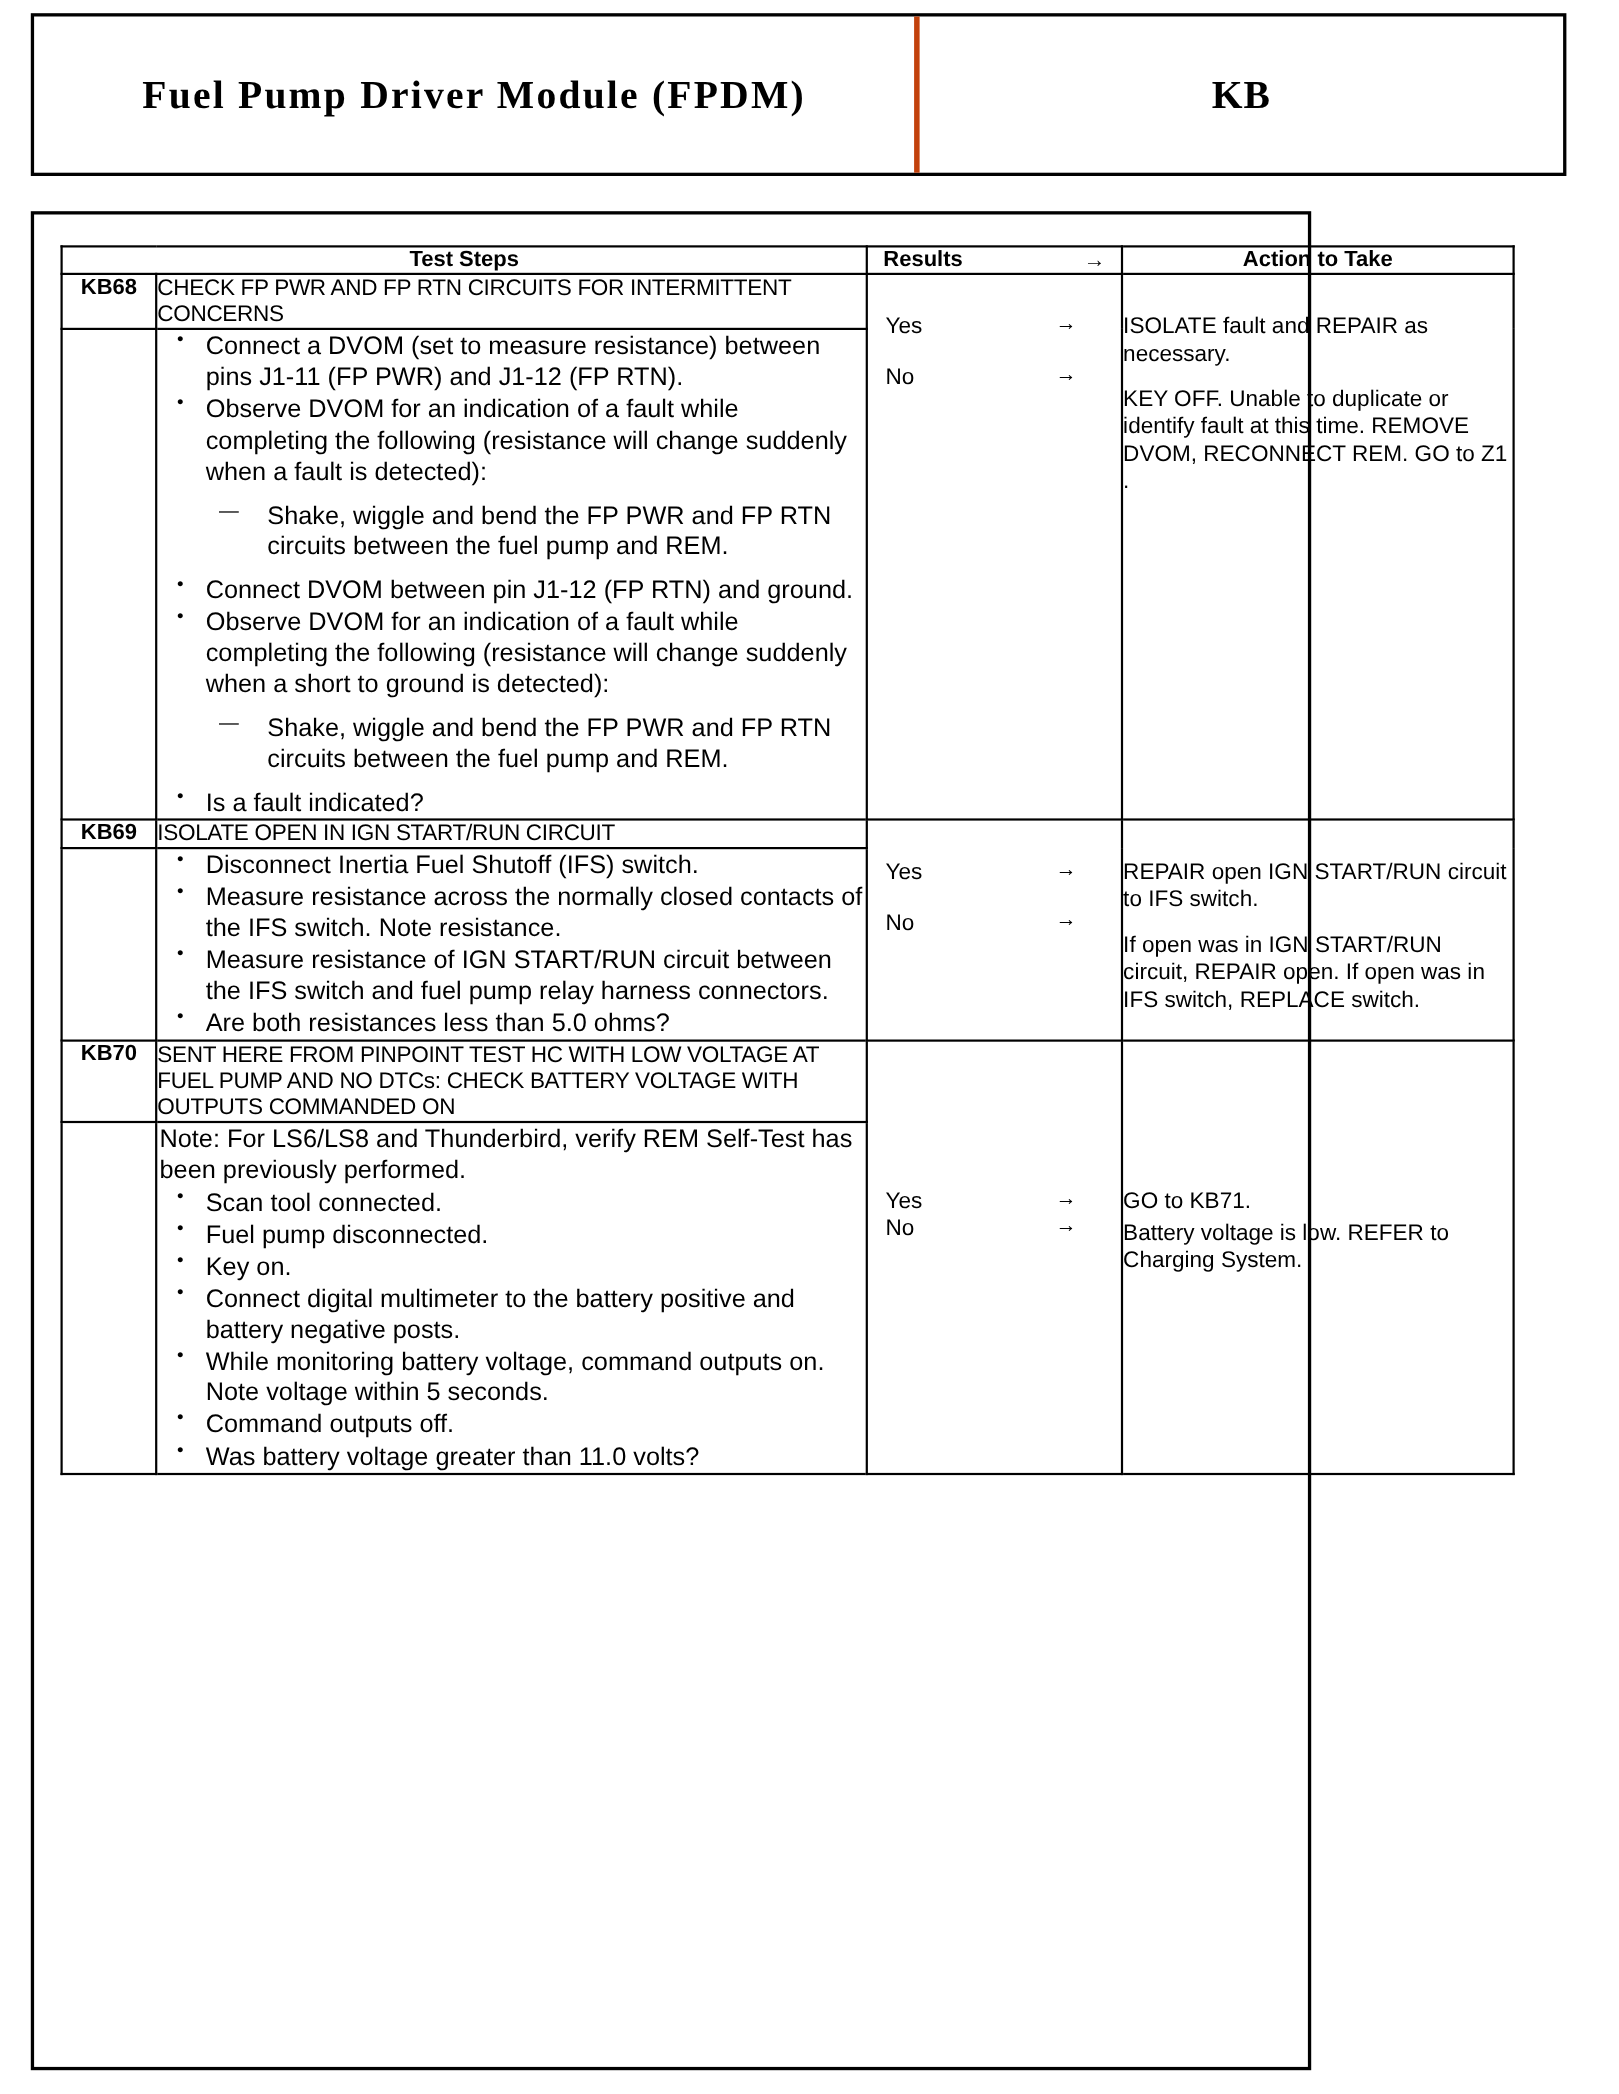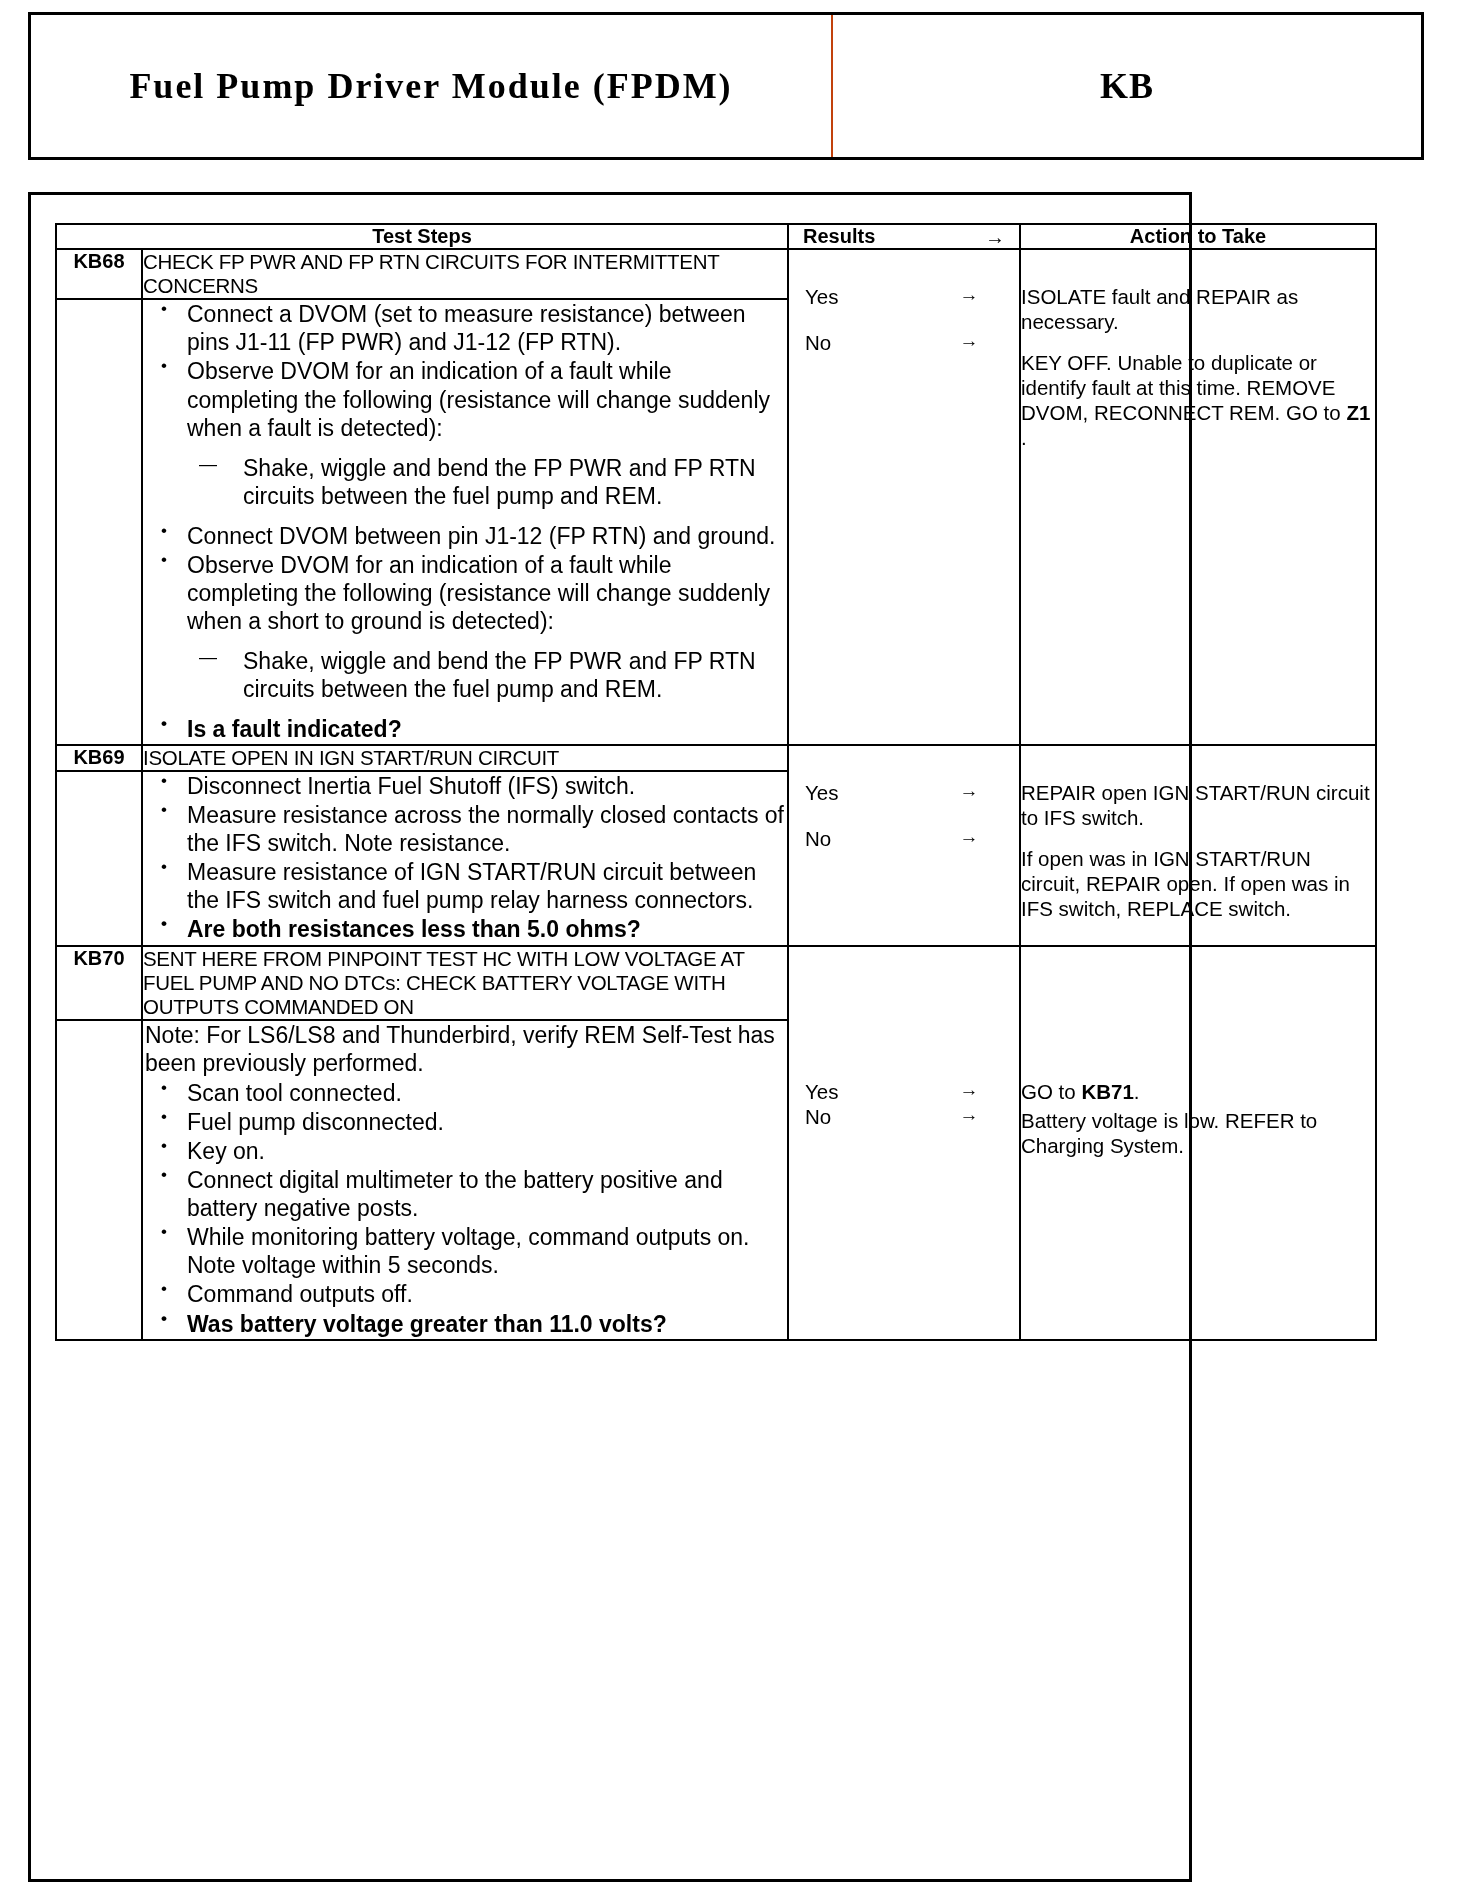--- a/index.html
+++ b/index.html
@@ -29,21 +29,21 @@
     top: 12px;
     width: 1396px;
     height: 148px;
     border: 3px solid #000;
     box-sizing: border-box;
     display: flex;
     flex-direction: row;
   }
   .header-title-cell {
     flex: 0 0 800px;
-    border-right: 2px solid #c2410c;
+    border-right: 5px solid #c2410c;
     display: flex;
     align-items: center;
     justify-content: center;
     text-align: right;
   }
   .header-title {
     font-family: "Liberation Serif", serif;
     font-weight: bold;
     font-size: 36px;
     letter-spacing: 2px;
@@ -164,21 +164,21 @@
     padding-left: 44px;
     line-height: 1.22;
   }
   ul.dash > li::before {
     content: "\2014";
     position: absolute;
     left: 0px;
     top: 0px;
     font-size: 18px;
   }
-  .b { font-weight: bold; }
+  .b { font-weight: normal; }
 
   .res-cell {
     font-size: 20.5px;
     line-height: 1.25;
     padding: 7px 0 8px 0;
     margin-left: 32px;
   }
   .res-row {
     display: flex;
     flex-direction: row;

